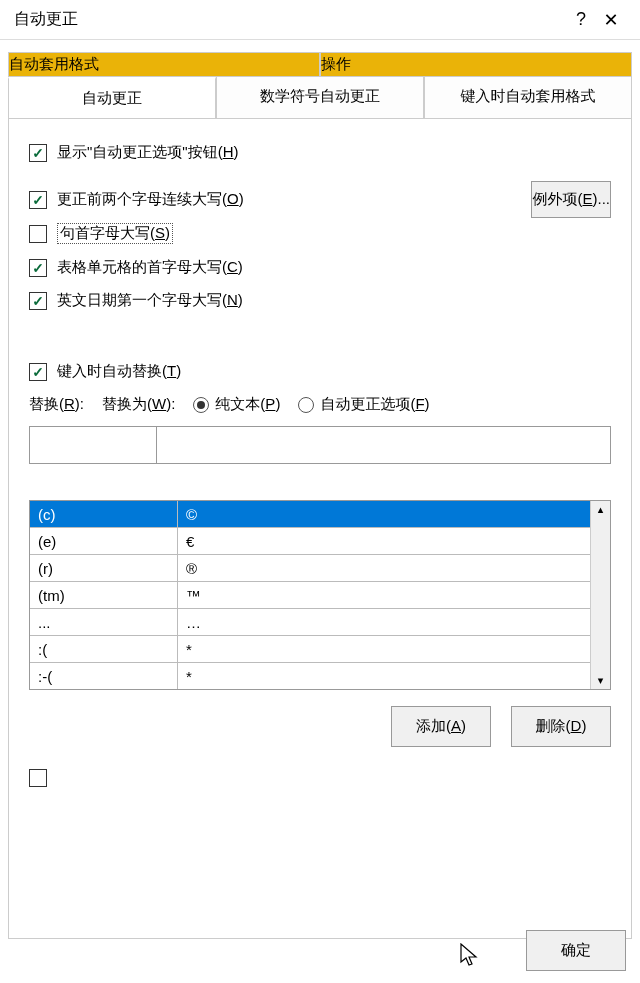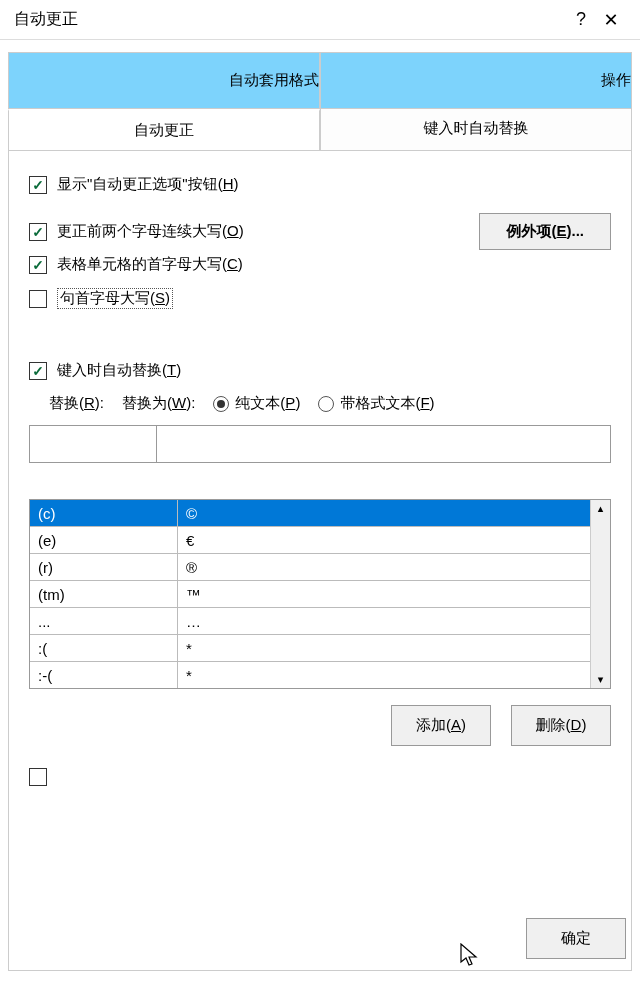--- a/index.html
+++ b/index.html
@@ -3,113 +3,118 @@
 <meta charset="utf-8">
 <style>
 * { box-sizing: border-box; margin: 0; padding: 0; }
 body { font-family: "Microsoft YaHei", "SimSun", sans-serif; font-size: 15px; background: #fff; color: #000; width: 640px; height: 983px; overflow: hidden; }
 .titlebar { height: 40px; border-bottom: 1px solid #ddd; display: flex; align-items: center; padding: 0 14px; }
 .titlebar .title { flex: 1; font-size: 16px; }
 .titlebar .help { width: 30px; text-align: center; font-size: 18px; cursor: pointer; }
 .titlebar .close { width: 30px; text-align: center; font-size: 18px; cursor: pointer; }
 .body { padding: 12px 8px 0 8px; }
 .tabrow1 { display: flex; border-bottom: 1px solid #ccc; }
-.tabrow1 .tab { flex: 1; text-align: right; padding: 18px 0; border: 1px solid #ccc; border-bottom: none; background: #7dd3fc; cursor: pointer; }
+.tabrow1 .tab { flex: 1; text-align: left; padding: 2px 0; border: 1px solid #ccc; border-bottom: none; background: #eab308; cursor: pointer; }
 .tabrow2 { display: flex; }
 .tabrow2 .tab { flex: 1; text-align: center; padding: 10px 0; border: 1px solid #ccc; border-top: none; background: #fff; cursor: pointer; }
 .tabrow2 .tab.active { border-top: 2px solid #fff; border-bottom: 1px solid #ccc; position: relative; }
 .tabrow2 .tab:not(.active) { border-bottom: 1px solid #ccc; background: #fdfdfd; }
 .tabcontent { border: 1px solid #ccc; border-top: none; padding: 24px 20px 20px 20px; height: 820px; position: relative; }
 .cbrow { display: flex; align-items: center; margin-bottom: 14px; }
 .cb { width: 18px; height: 18px; border: 1px solid #333; margin-right: 10px; display: inline-flex; align-items: center; justify-content: center; cursor: pointer; flex-shrink: 0; }
 .cb.checked::after { content: "✓"; color: #0a6b3a; font-weight: bold; font-size: 14px; line-height: 1; }
-.excbtn { position: absolute; right: 20px; top: 62px; border: 1px solid #999; background: #f0f0f0; padding: 8px 26px; cursor: pointer; font-weight: bold; }
+.excbtn { position: absolute; right: 20px; top: 62px; border: 1px solid #999; background: #f0f0f0; padding: 8px 0; cursor: pointer; }
 .focusbox { border: 1px dotted #555; padding: 0 2px; display: inline-block; }
 .section2 { margin-top: 52px; }
-.replacecontrols { display: flex; align-items: flex-start; margin-top: 10px; gap: 18px; margin-left: 20px; }
+.replacecontrols { display: flex; align-items: flex-start; margin-top: 10px; gap: 18px; }
 .lbl { white-space: nowrap; }
 .radio { width: 16px; height: 16px; border: 1px solid #555; border-radius: 50%; display: inline-flex; align-items: center; justify-content: center; margin-right: 6px; vertical-align: middle; }
 .radio.sel::after { content: ""; width: 8px; height: 8px; background: #333; border-radius: 50%; }
 .inputrow { display: flex; margin-top: 12px; height: 38px; }
 .inputrow input { border: 1px solid #999; padding: 4px 6px; font-size: 15px; outline: none; }
 .inputrow .inp1 { width: 128px; }
 .inputrow .inp2 { flex: 1; border-left: none; }
 .tablewrap { margin-top: 36px; border: 1px solid #999; height: 190px; display: flex; }
 .tablebody { flex: 1; overflow: hidden; }
 .trow { display: flex; height: 27px; align-items: center; border-bottom: 1px solid #bbb; }
 .trow .c1 { width: 148px; padding-left: 8px; border-right: 1px solid #bbb; height: 100%; display: flex; align-items: center; }
 .trow .c2 { flex: 1; padding-left: 8px; }
 .trow.sel { background: #0078d7; color: #fff; }
 .scrollbar { width: 20px; background: #f0f0f0; border-left: 1px solid #ccc; position: relative; }
 .scrollbar .up { position: absolute; top: 2px; left: 0; right: 0; text-align: center; font-size: 11px; cursor: pointer; }
 .scrollbar .down { position: absolute; bottom: 2px; left: 0; right: 0; text-align: center; font-size: 11px; cursor: pointer; }
 .btnrow { display: flex; justify-content: flex-end; gap: 20px; margin-top: 16px; }
 .btn { border: 1px solid #999; background: #f0f0f0; padding: 10px 12px; cursor: pointer; min-width: 100px; text-align: center; }
-.footer { position: absolute; bottom: 24px; right: 14px; display: flex; gap: 14px; flex-direction: column; }
+.footer { position: absolute; bottom: 12px; right: 14px; display: flex; gap: 14px; flex-direction: column; }
 .cursor { position: absolute; bottom: 14px; right: 160px; pointer-events: none; }
 u { text-decoration: underline; }
 </style>
 </head>
 <body>
 
 <div class="titlebar">
   <div class="title">自动更正</div>
   <div class="help">?</div>
   <div class="close">✕</div>
 </div>
 
 <div class="body">
   <div class="tabrow1">
     <div class="tab">自动套用格式</div>
     <div class="tab">操作</div>
   </div>
   <div class="tabrow2">
     <div class="tab active">自动更正</div>
-    <div class="tab">键入时自动替换</div>
+    <div class="tab">数学符号自动更正</div>
+    <div class="tab">键入时自动套用格式</div>
   </div>
 
   <div class="tabcontent">
 
     <div class="cbrow">
       <span class="cb checked"></span>
       <span><span>显示"自动更正选项"按钮(</span><u>H</u><span>)</span></span>
     </div>
 
     <div style="height:14px"></div>
 
     <div class="cbrow">
       <span class="cb checked"></span>
       <span><span>更正前两个字母连续大写(</span><u>O</u><span>)</span></span>
     </div>
 
     <div class="cbrow">
+      <span class="cb"></span>
+      <span class="focusbox"><span>句首字母大写(</span><u>S</u><span>)</span></span>
+    </div>
+
+    <div class="cbrow">
       <span class="cb checked"></span>
       <span><span>表格单元格的首字母大写(</span><u>C</u><span>)</span></span>
     </div>
 
     <div class="cbrow">
-      <span class="cb"></span>
-      <span class="focusbox"><span>句首字母大写(</span><u>S</u><span>)</span></span>
+      <span class="cb checked"></span>
+      <span><span>英文日期第一个字母大写(</span><u>N</u><span>)</span></span>
     </div>
-
 
 
     <div class="excbtn"><span>例外项(</span><u>E</u><span>)...</span></div>
 
     <div class="section2">
       <div class="cbrow">
         <span class="cb checked"></span>
         <span><span>键入时自动替换(</span><u>T</u><span>)</span></span>
       </div>
 
       <div class="replacecontrols">
         <span class="lbl"><span>替换(</span><u>R</u><span>):</span></span>
         <span class="lbl"><span>替换为(</span><u>W</u><span>):</span></span>
         <span><span class="radio sel"></span><span><span>纯文本(</span><u>P</u><span>)</span></span></span>
-        <span><span class="radio"></span><span><span>带格式文本(</span><u>F</u><span>)</span></span></span>
+        <span><span class="radio"></span><span><span>自动更正选项(</span><u>F</u><span>)</span></span></span>
       </div>
 
       <div class="inputrow">
         <input class="inp1" style="">
         <input class="inp2" style="">
       </div>
 
       <div class="tablewrap">
         <div class="tablebody" id="tablebody">
             <div class="trow sel">

